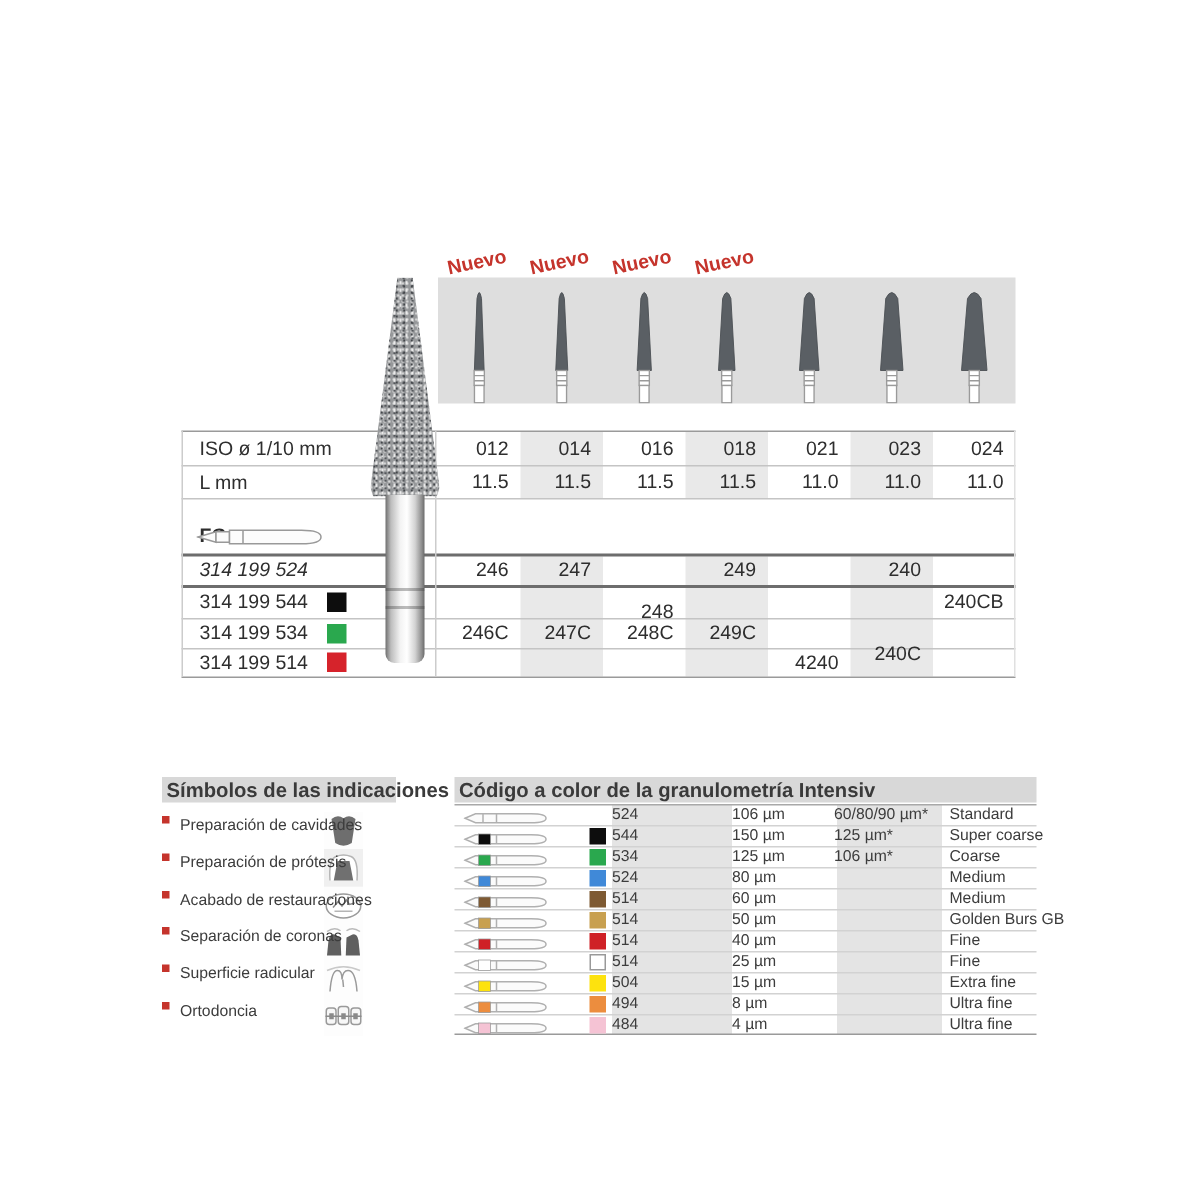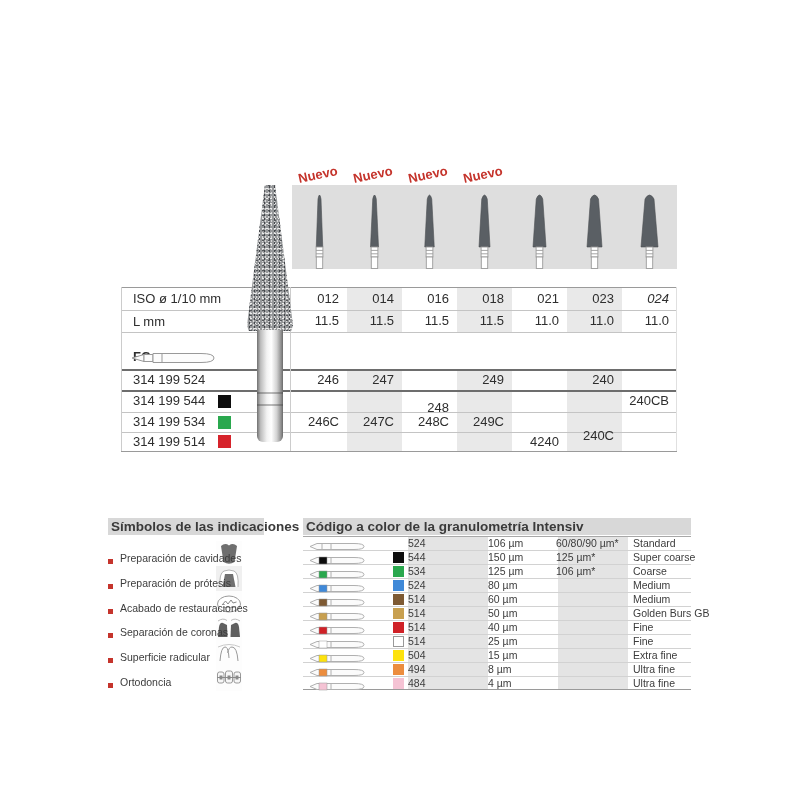--- a/index.html
+++ b/index.html
@@ -36,21 +36,21 @@
      background-position:0 0,2px 1px,1px 3px,2px 2px;}
   .photo-shank{position:absolute;left:11px;top:146px;width:26px;height:112px;
      background:linear-gradient(90deg,#6f6f6f 0%,#bdbdbd 14%,#f3f3f3 38%,#ffffff 55%,#d2d2d2 76%,#8d8d8d 93%,#6a6a6a 100%);
      border-radius:0 0 6px 6px;}
   .shank-groove{position:absolute;left:0;width:100%;height:2px;background:rgba(60,60,60,.35);}
   
   .section-title{position:absolute;left:0;top:0;height:17px;background:#d8d8d8;
      font-size:13.5px;font-weight:bold;color:#3a3a3a;line-height:17px;padding-left:3px;
      box-sizing:border-box;white-space:nowrap;}
   #symbols{position:absolute;left:108px;top:518px;width:160px;height:180px;}
-  .sym-item{position:absolute;left:0;height:20px;display:flex;align-items:flex-end;z-index:2;}
+  .sym-item{position:absolute;left:0;height:20px;display:flex;align-items:flex-start;z-index:2;}
   .sym-bullet{width:5px;height:5px;background:#c5342c;margin-right:7px;flex:none;}
   .sym-label{font-size:10.5px;color:#3c3c3c;white-space:nowrap;}
   .sym-icon{position:absolute;left:108px;width:26px;height:26px;z-index:1;}
   #granulo{position:absolute;left:303px;top:518px;width:388px;height:220px;}
   .gr-colbg{position:absolute;top:18px;height:154px;background:#e4e4e4;z-index:1;}
   .gr-line{position:absolute;left:0;width:388px;height:1px;background:#d2d2d2;z-index:2;}
   .gr-cell{position:absolute;font-size:10.5px;color:#3c3c3c;z-index:3;height:14px;line-height:14px;white-space:nowrap;}
   .gr-right{text-align:left;}
   .gr-square{position:absolute;width:11px;height:11px;z-index:3;box-sizing:border-box;}
   .gr-shank{position:absolute;left:6px;z-index:3;}
@@ -173,27 +173,27 @@
       <div class="cell" style="left: 446px; top: 205px; line-height: 22px;"></div>
       <div class="cell" style="left: 446px; top: 241px; line-height: 20px;">240C</div>
       <div class="cell" style="left: 446px; top: 247px; line-height: 19px;"></div>
       <div class="burwrap" style="left: 501px;"><svg width="55" height="80" viewBox="0 0 55 80">
     <path d="M 23 10 Q 27.5 2 32 10 L 36 58 L 19 58 Z" fill="#5a5f64" stroke="#4b4f53" stroke-width="0.6"></path>
     <rect x="24.1" y="58" width="6.8" height="10" fill="#ffffff" stroke="#9a9a9a" stroke-width="0.9"></rect>
     <line x1="24.1" y1="61.4" x2="30.9" y2="61.4" stroke="#9a9a9a" stroke-width="0.9"></line>
     <line x1="24.1" y1="64.8" x2="30.9" y2="64.8" stroke="#9a9a9a" stroke-width="0.9"></line>
     <rect x="24.3" y="68" width="6.4" height="11.5" fill="#ffffff" stroke="#9a9a9a" stroke-width="0.9"></rect>
   </svg></div>
-      <div class="cell" style="left: 501px; top: 102px; line-height: 23px; font-style: italic;">024</div>
+      <div class="cell" style="left: 501px; top: 102px; line-height: 23px;">024</div>
       <div class="cell" style="left: 501px; top: 125px; line-height: 22px;">11.0</div>
       <div class="cell" style="left: 501px; top: 184px; line-height: 21px;"></div>
       <div class="cell" style="left: 501px; top: 205px; line-height: 22px;">240CB</div>
       <div class="cell" style="left: 501px; top: 227px; line-height: 20px;"></div>
       <div class="cell" style="left: 501px; top: 247px; line-height: 19px;"></div>
-      <div class="rowlabel" style="top: 184px; line-height: 21px;">314 199 524</div>
+      <div class="rowlabel" style="top: 184px; line-height: 21px; font-style: italic;">314 199 524</div>
       <div class="rowlabel" style="top: 205px; line-height: 22px;">314 199 544</div>
       <div class="code-square" style="left: 97px; top: 209.5px; background: rgb(13, 13, 13);"></div>
       <div class="rowlabel" style="top: 227px; line-height: 20px;">314 199 534</div>
       <div class="code-square" style="left: 97px; top: 230.5px; background: rgb(42, 168, 78);"></div>
       <div class="rowlabel" style="top: 247px; line-height: 19px;">314 199 514</div>
       <div class="code-square" style="left: 97px; top: 250px; background: rgb(214, 35, 43);"></div>
     </div>
 
   <div id="photo-bur">
     <div class="photo-cone"></div>

